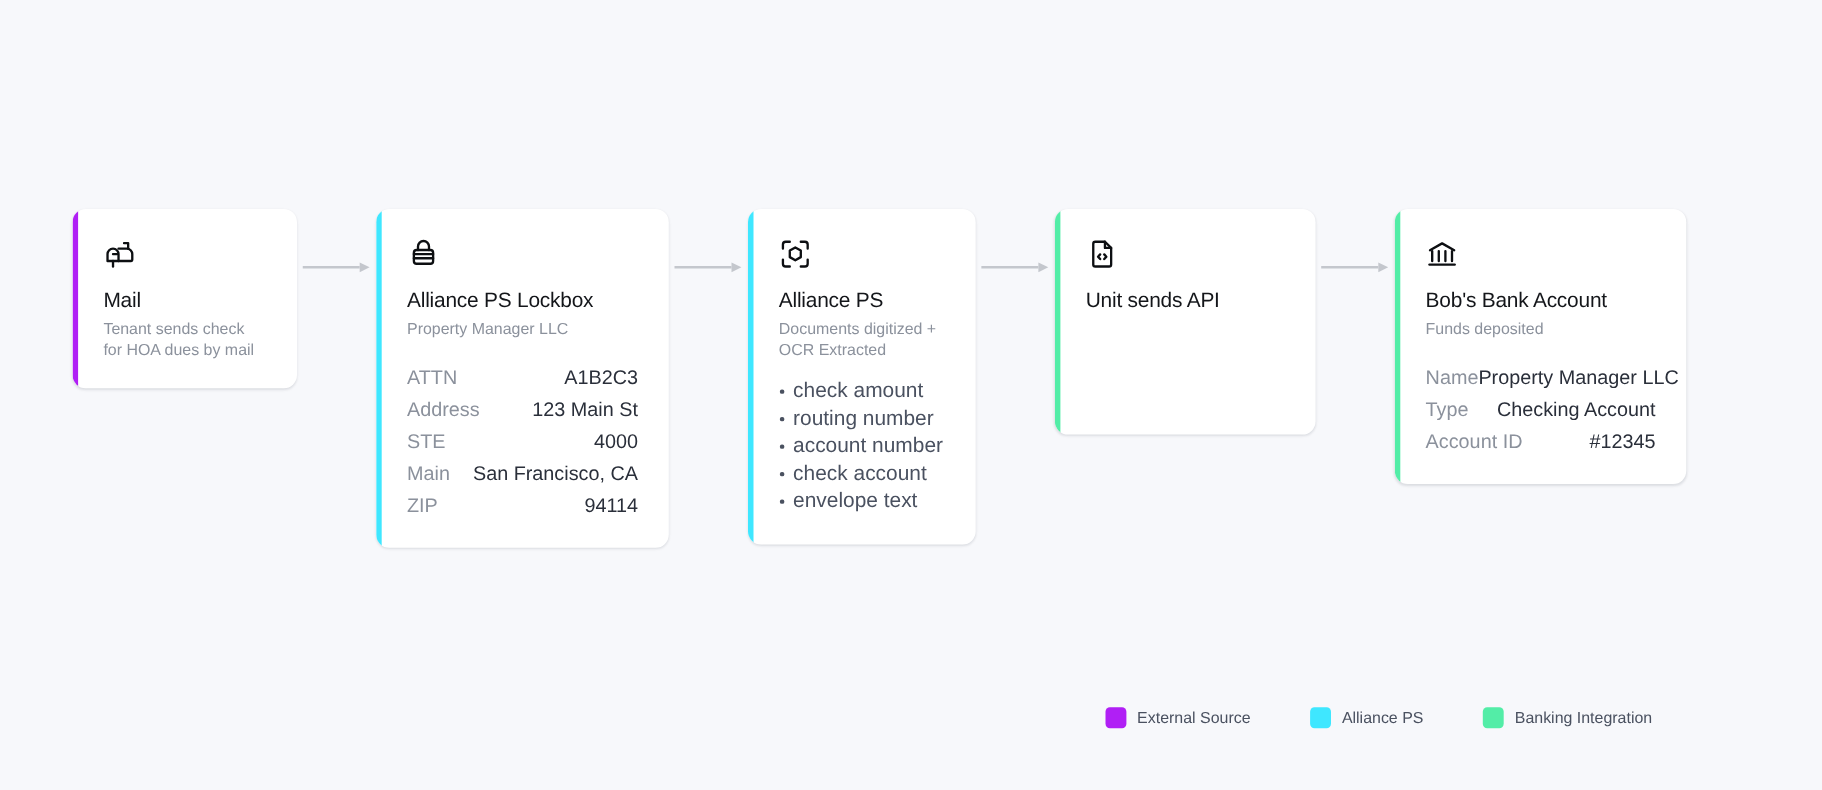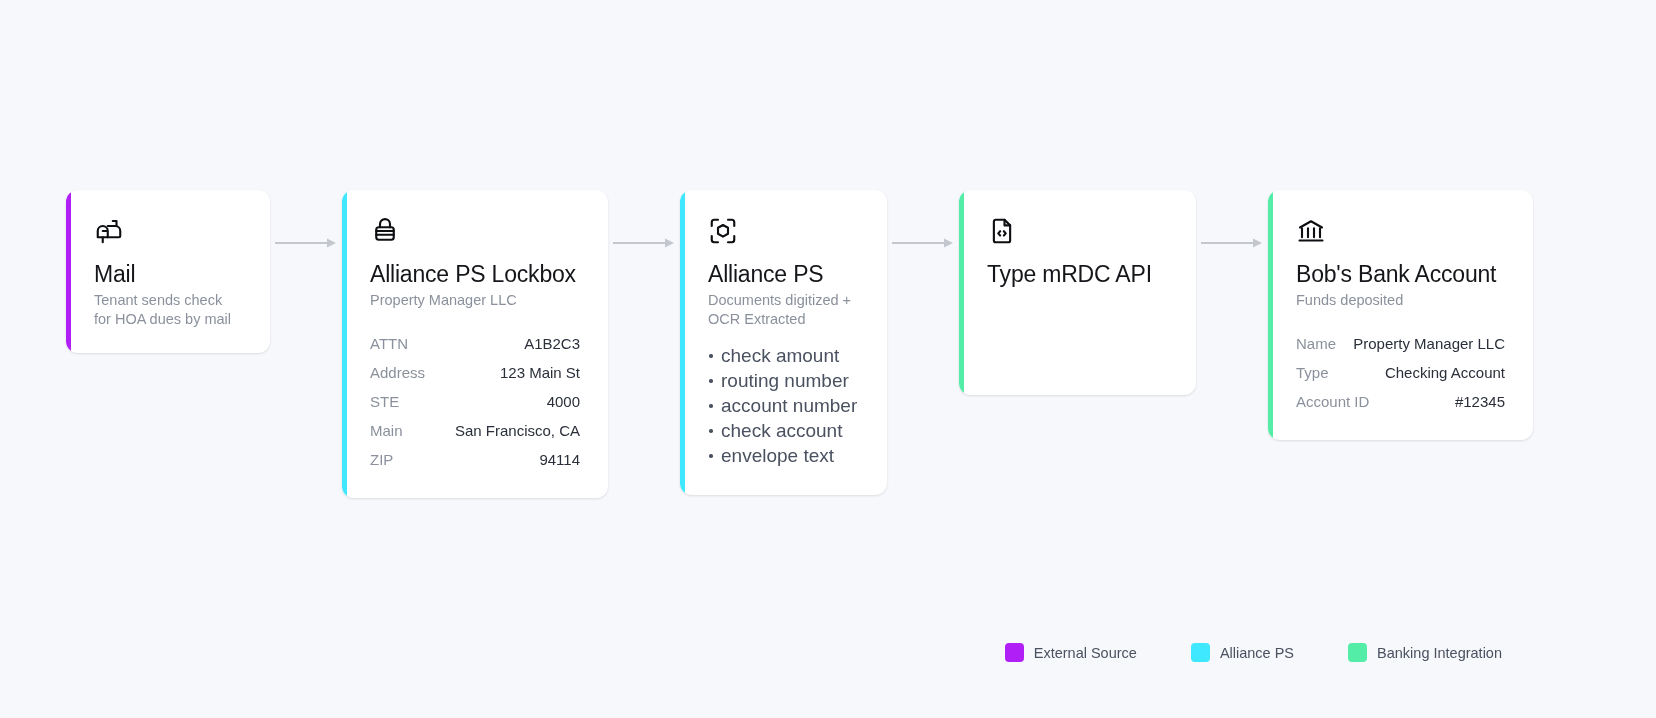--- a/index.html
+++ b/index.html
@@ -54,40 +54,40 @@
 
   .card-icon {
     width: 30px; height: 30px;
     margin-bottom: 16px;
     color: #0d0f12;
     display: block;
   }
   .card-icon svg { display: block; width: 100%; height: 100%; }
 
   .card-title {
-    font-size: 23px;
+    font-size: 19px;
     line-height: 24px;
     color: #14161a;
     font-weight: 400;
     letter-spacing: -0.2px;
     white-space: nowrap;
   }
   .card-sub {
     font-size: 14.5px;
     line-height: 19px;
     color: #8b919c;
     margin-top: 5px;
   }
 
   .kv-list { margin-top: 19px; }
   .kv {
     display: flex;
     justify-content: space-between;
     align-items: baseline;
-    font-size: 15px;
+    font-size: 18px;
     line-height: 17px;
     padding: 6px 0;
   }
   .kv .k { color: #8b919c; white-space: nowrap; }
   .kv .v { color: #2a2f3a; white-space: nowrap; text-align: right; }
 
   .bullets { margin-top: 17px; }
   .bullet {
     position: relative;
     font-size: 19px;
@@ -241,21 +241,21 @@
 
     <div class="card c4" style="--accent:#53eda7">
       <span class="card-icon">
         <svg viewBox="0 0 24 24" fill="none" stroke="currentColor" stroke-width="1.7" stroke-linecap="round" stroke-linejoin="round">
           <path d="M14 3H7a1.5 1.5 0 0 0-1.5 1.5v15A1.5 1.5 0 0 0 7 21h10a1.5 1.5 0 0 0 1.5-1.5V7.5z"></path>
           <path d="M14 3v4.5h4.5"></path>
           <path d="M10.5 12.2 9 13.9l1.5 1.7"></path>
           <path d="M13.5 12.2 15 13.9l-1.5 1.7"></path>
         </svg>
       </span>
-      <div class="card-title">Type mRDC API</div>
+      <div class="card-title">Unit sends API</div>
     </div>
 
     <div class="arrow a4">
       <svg width="62" height="10" viewBox="0 0 62 10" fill="none">
         <path d="M0 5 H52" stroke="currentColor" stroke-width="2.2"></path>
         <path d="M52 0.6 L61 5 L52 9.4 Z" fill="currentColor"></path>
       </svg>
     </div>
 
     <div class="card c5" style="--accent:#53eda7">

